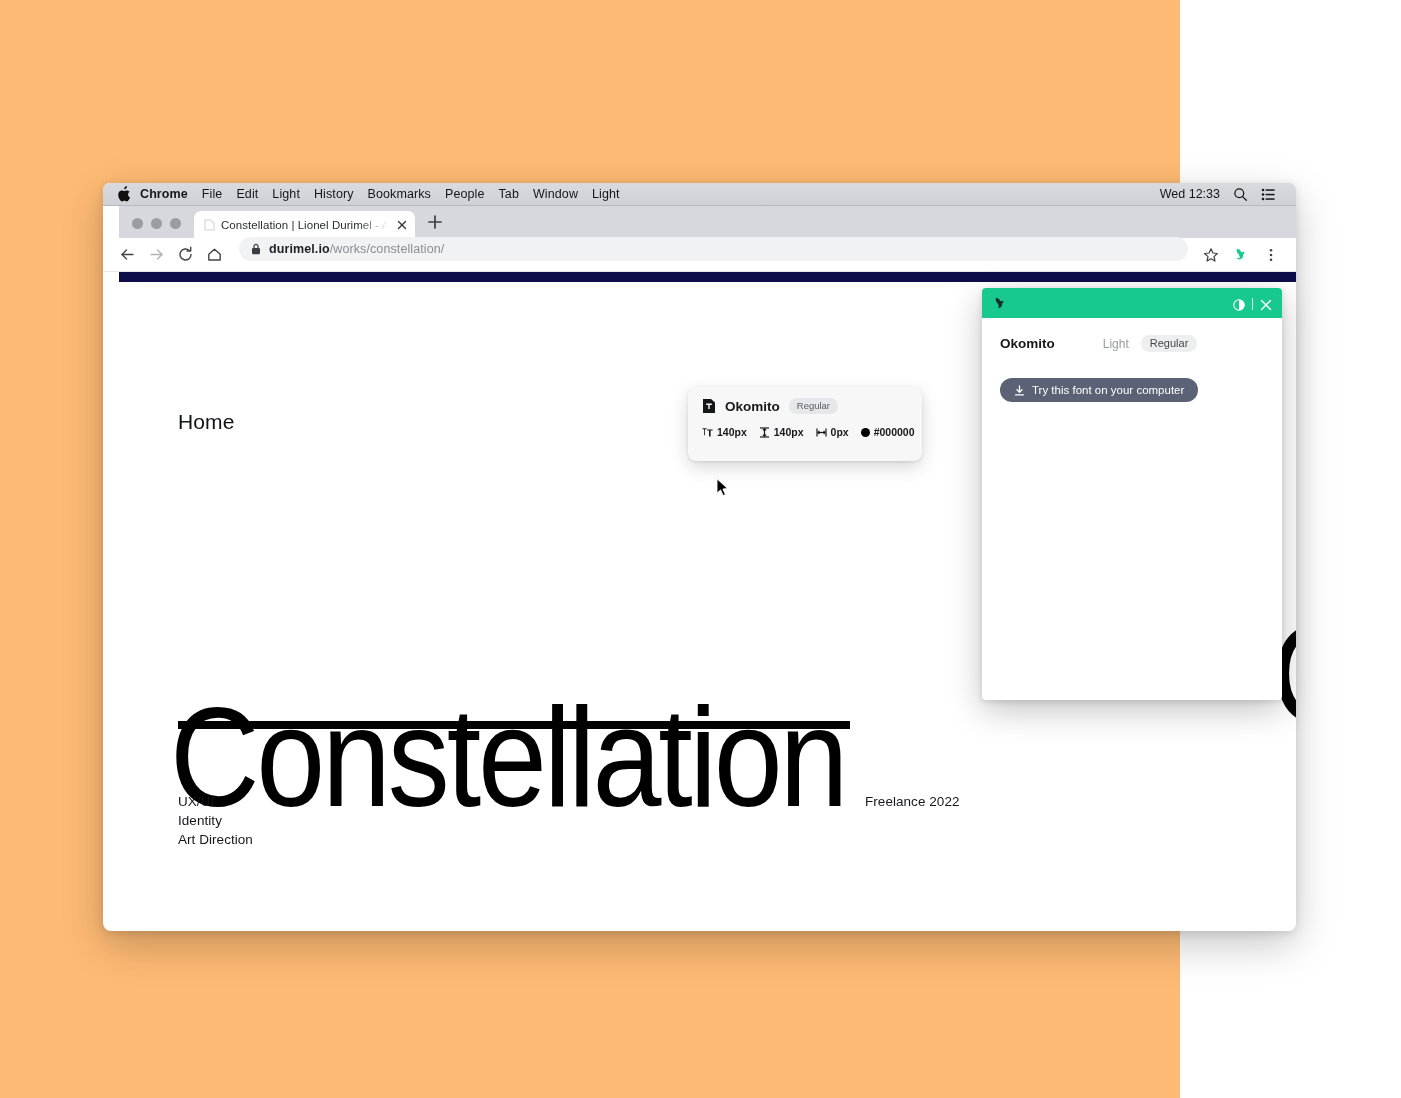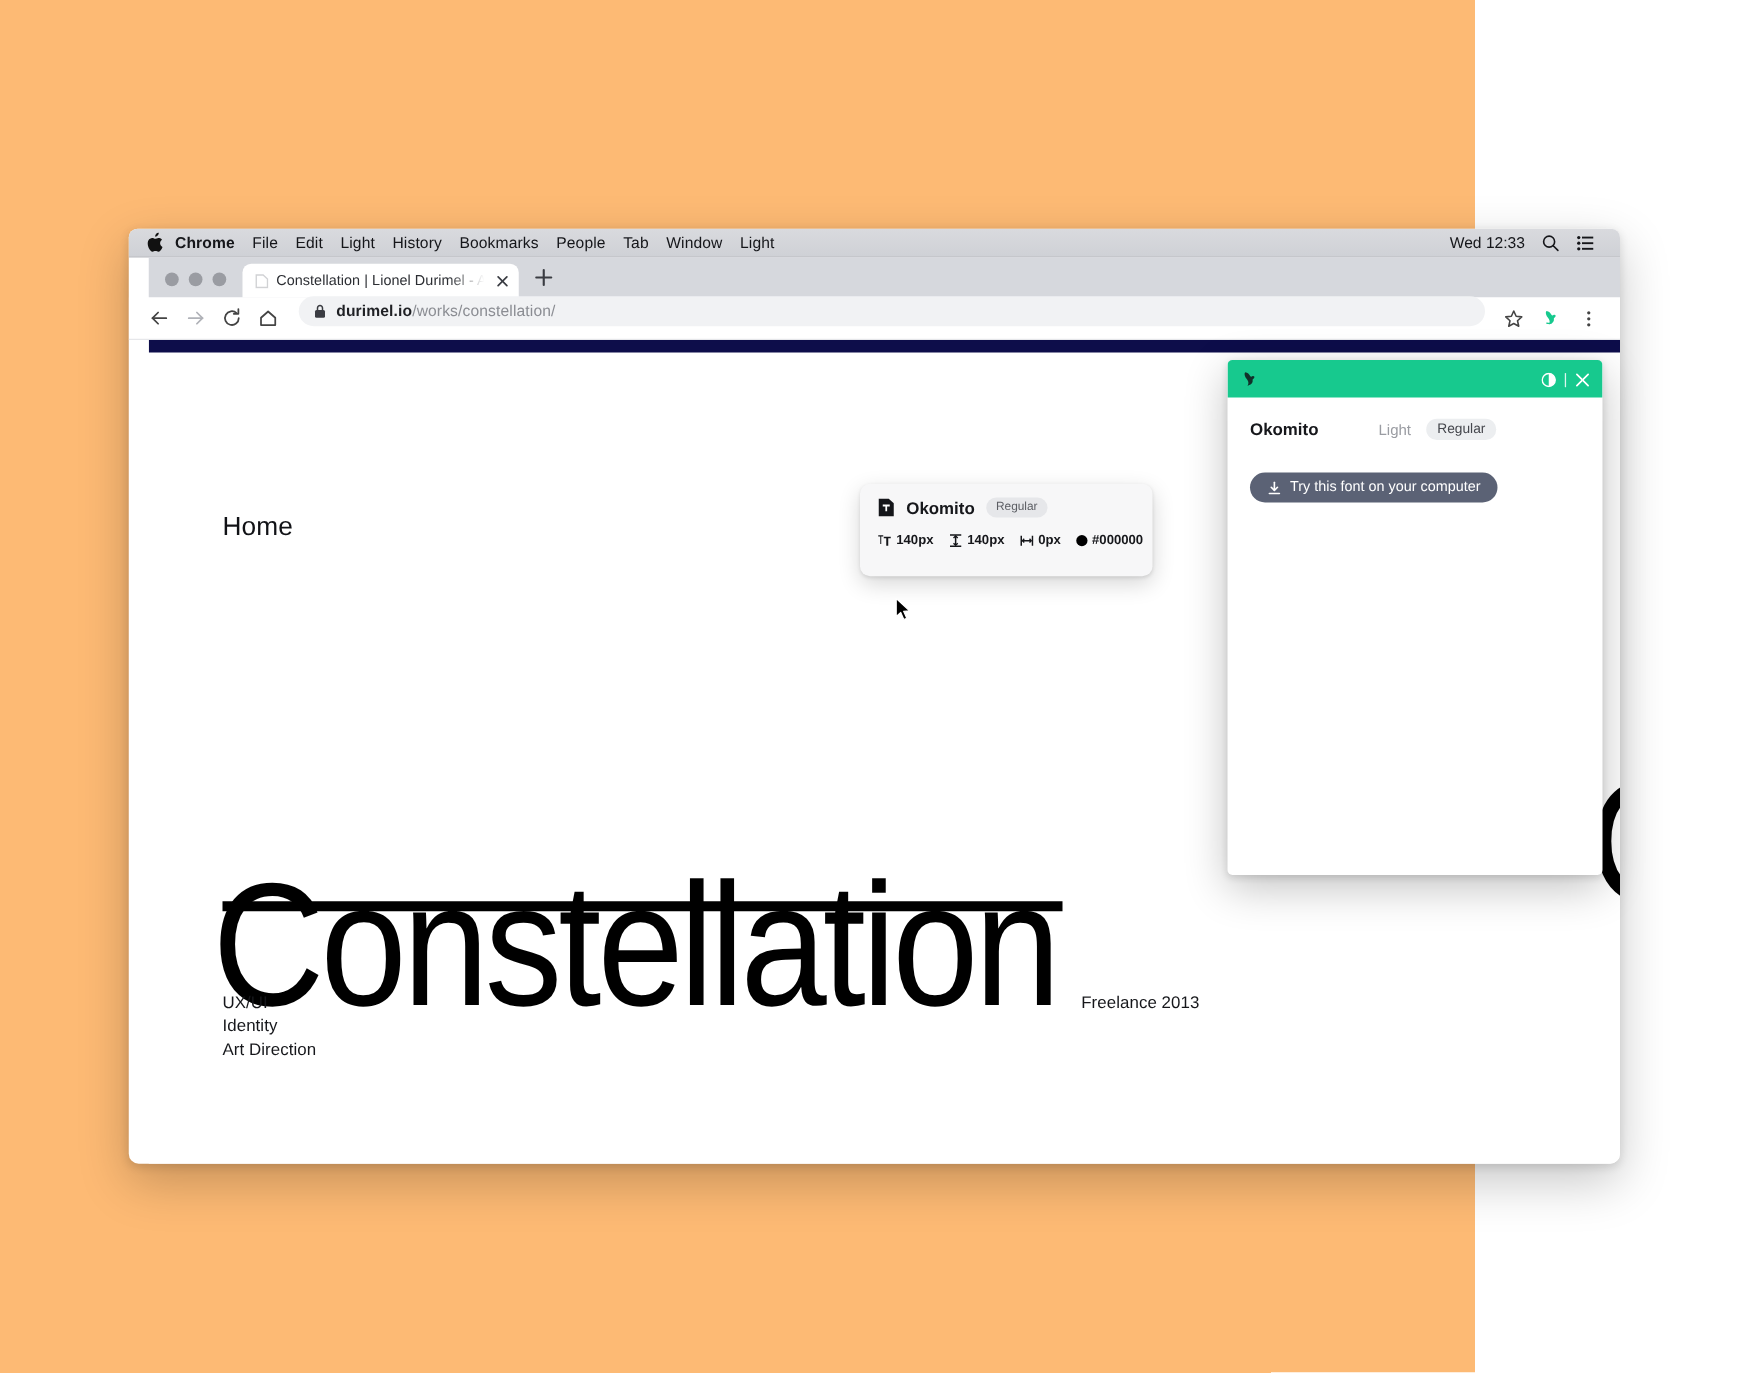--- a/index.html
+++ b/index.html
@@ -488,21 +488,21 @@
       <a id="nav-home">Home</a>
 
       <div id="hero-ghost">C</div>
 
       <h1 id="hero-title">Constellation</h1>
       <div id="hero-rule"></div>
 
       <div class="meta-col" id="meta-tags" style="white-space:pre-line;">UX/UI
 Identity
 Art Direction</div>
-      <div class="meta-col" id="meta-year">Freelance 2013</div>
+      <div class="meta-col" id="meta-year">Freelance 2022</div>
 
     </div>
   </div>
 
   <div id="font-tooltip">
     <div id="ft-row1">
       <span id="ft-fonticon">
         <svg width="14" height="16" viewBox="0 0 14 16">
           <path d="M1 1h8l4 3.6V15H1z" fill="#15161a"></path>
           <path d="M4.2 5.6h5.6v1.5H7.7V11H6.3V7.1H4.2z" fill="#ffffff"></path>

